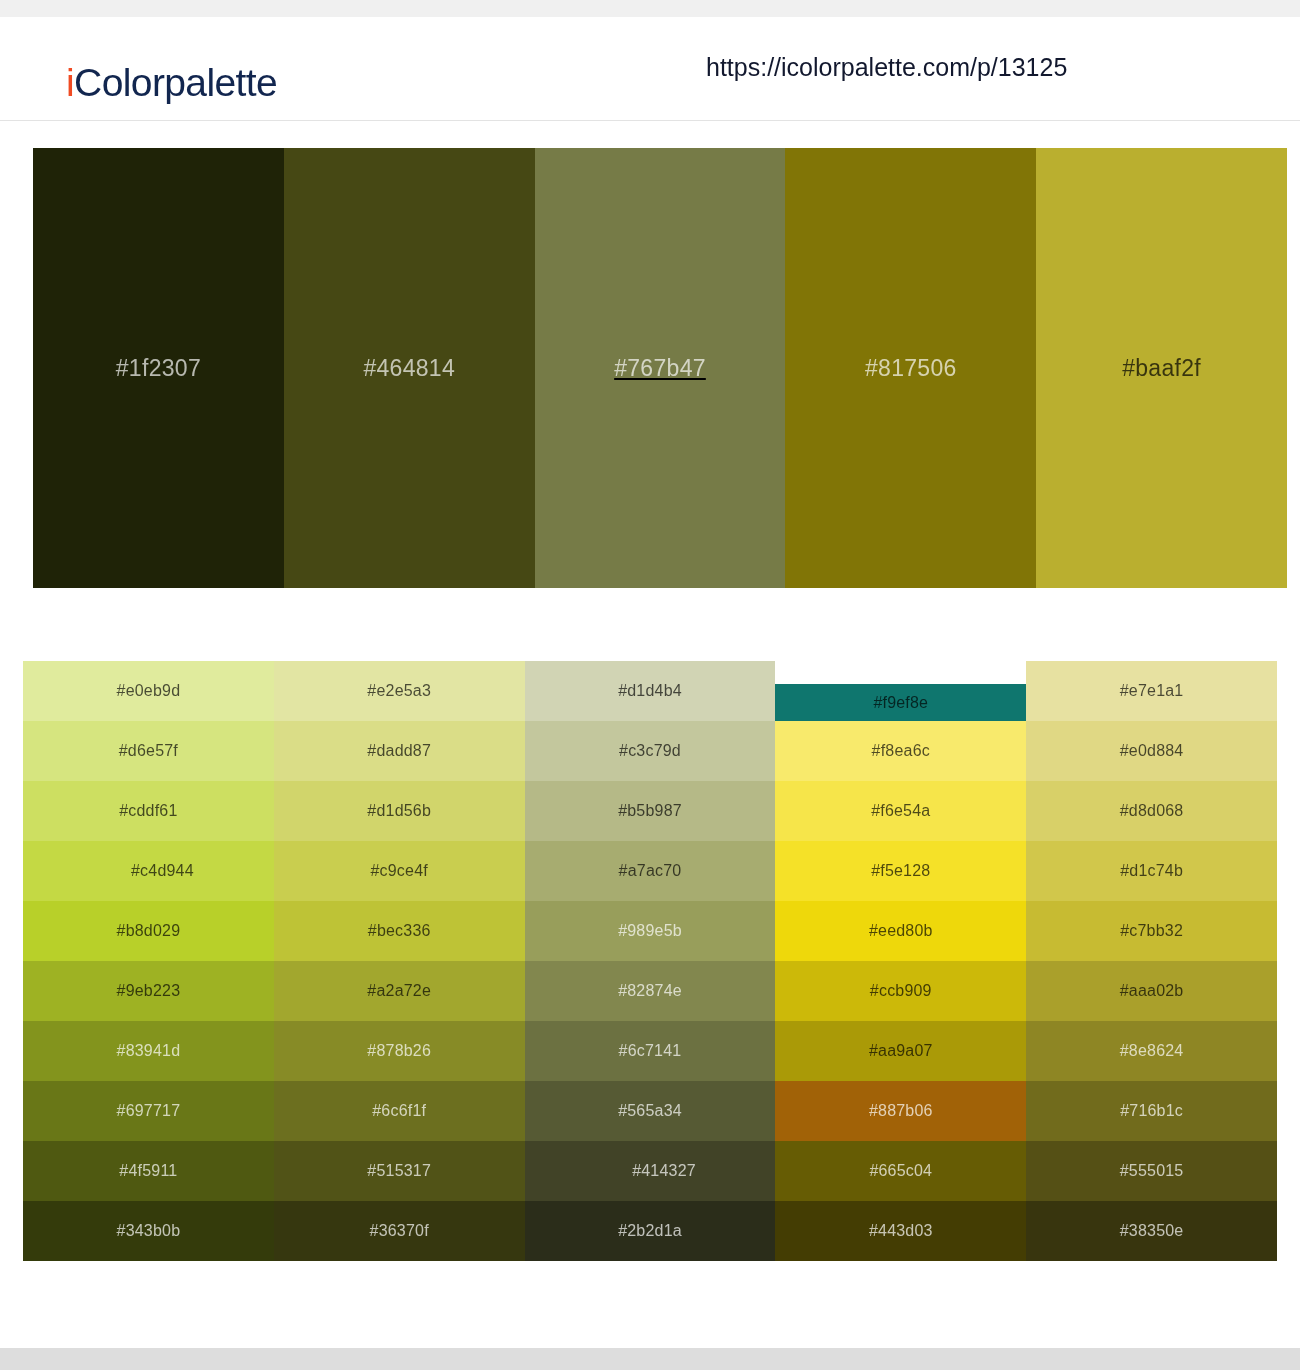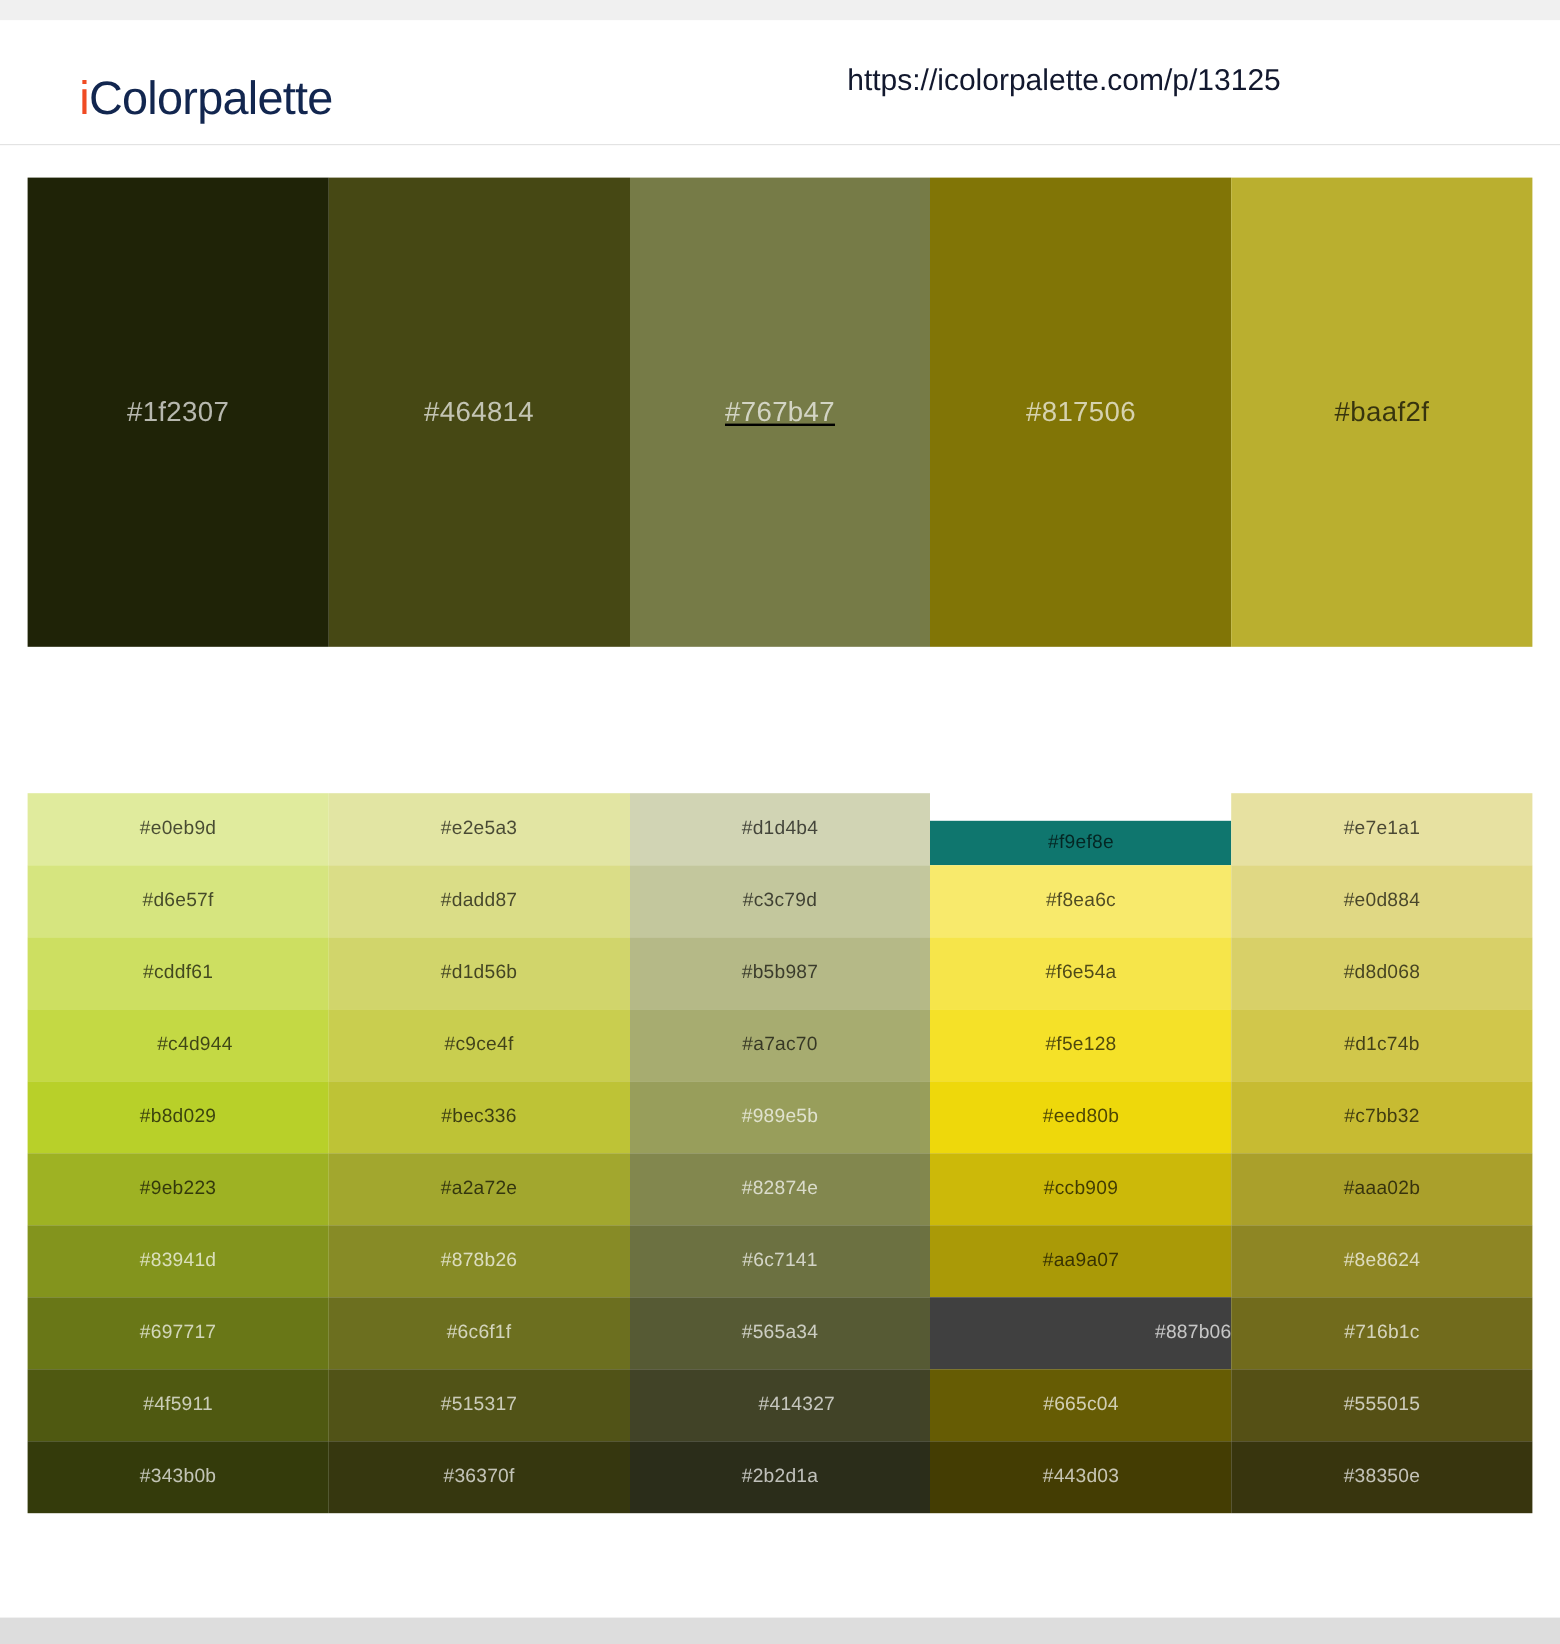--- a/index.html
+++ b/index.html
@@ -60,24 +60,24 @@
     font-size: 25px;
     color: #12182e;
     line-height: 1;
     white-space: nowrap;
     text-decoration: none;
   }
 
   
   .swatch-strip {
     position: absolute;
-    left: 23px;
+    left: 33px;
     top: 148px;
     width: 1254px;
-    height: 391px;
+    height: 440px;
     display: flex;
   }
   .swatch {
     flex: 1 1 0;
     position: relative;
     display: flex;
     align-items: center;
     justify-content: center;
   }
   .swatch-label {
@@ -262,21 +262,21 @@
     </div>
     <div class="shade-cell" style="background: rgb(105, 119, 23);">
       <span class="shade-label light">#697717</span>
     </div>
     <div class="shade-cell" style="background: rgb(108, 111, 31);">
       <span class="shade-label light">#6c6f1f</span>
     </div>
     <div class="shade-cell" style="background: rgb(86, 90, 52);">
       <span class="shade-label light">#565a34</span>
     </div>
-    <div class="shade-cell" style="background: #404040; justify-content: flex-end;">
+    <div class="shade-cell" style="background: #a16207;">
       <span class="shade-label light">#887b06</span>
     </div>
     <div class="shade-cell" style="background: rgb(113, 107, 28);">
       <span class="shade-label light">#716b1c</span>
     </div>
     <div class="shade-cell" style="background: rgb(79, 89, 17);">
       <span class="shade-label light">#4f5911</span>
     </div>
     <div class="shade-cell" style="background: rgb(81, 83, 23);">
       <span class="shade-label light">#515317</span>

